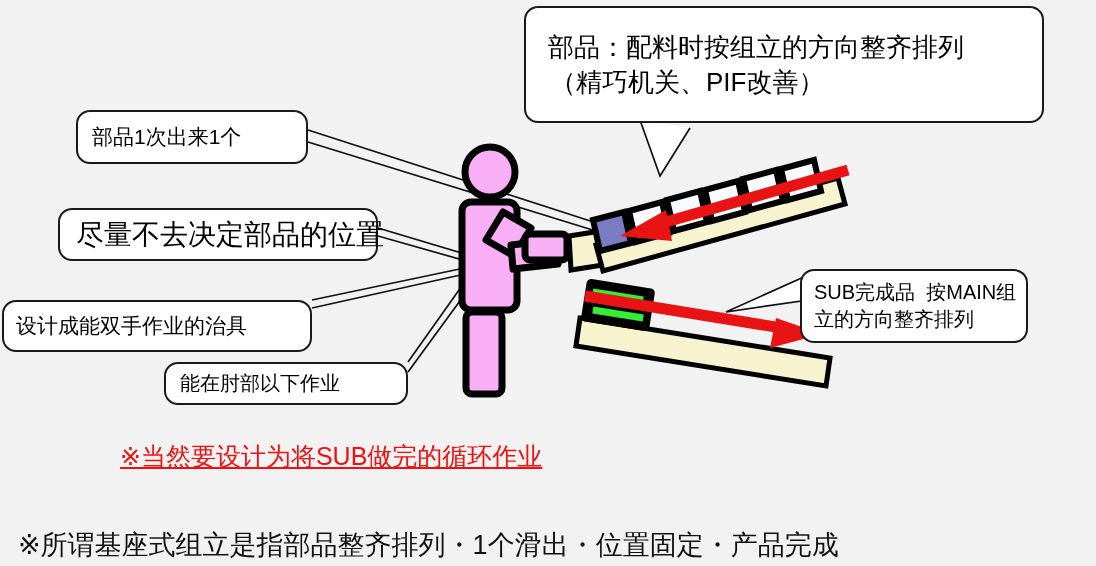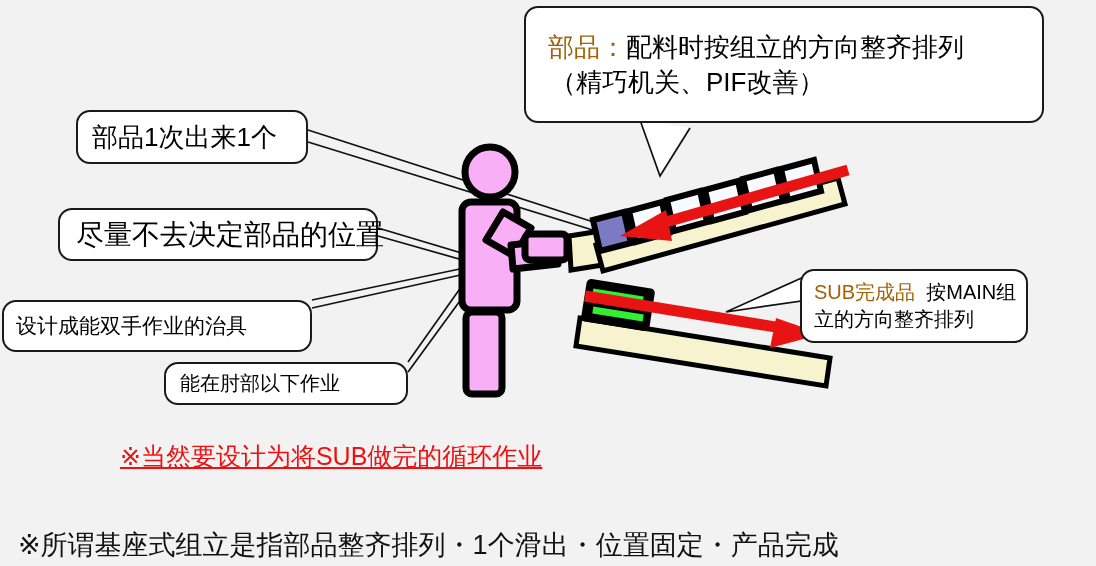--- a/index.html
+++ b/index.html
@@ -21,28 +21,28 @@
     border-radius:14px;
     box-sizing:border-box;
     display:flex;
     flex-direction:column;
     justify-content:center;
     color:#000;
     line-height:1.34;
     white-space:nowrap;
   }
   .cl-line{display:block;}
-  .blue{color:#a16207;}
+  .blue{color:#000000;}
 
   #co-parts{left:524px;top:6px;width:520px;height:117px;
             font-size:26px;padding:8px 0 8px 22px;}
   #co-parts .l2{padding-left:2px;}
 
   #co-one{left:76px;top:110px;width:232px;height:54px;
-          font-size:26px;padding-left:14px;}
+          font-size:21px;padding-left:14px;}
   #co-pos{left:58px;top:208px;width:320px;height:53px;
           font-size:28px;padding-left:16px;}
   #co-jig{left:2px;top:300px;width:310px;height:52px;
           font-size:21px;padding-left:12px;}
   #co-elbow{left:164px;top:362px;width:244px;height:43px;
             font-size:20px;padding-left:14px;}
   #co-sub{left:800px;top:269px;width:228px;height:74px;
           font-size:20px;padding:4px 0 4px 12px;}
 
   #red-line{

